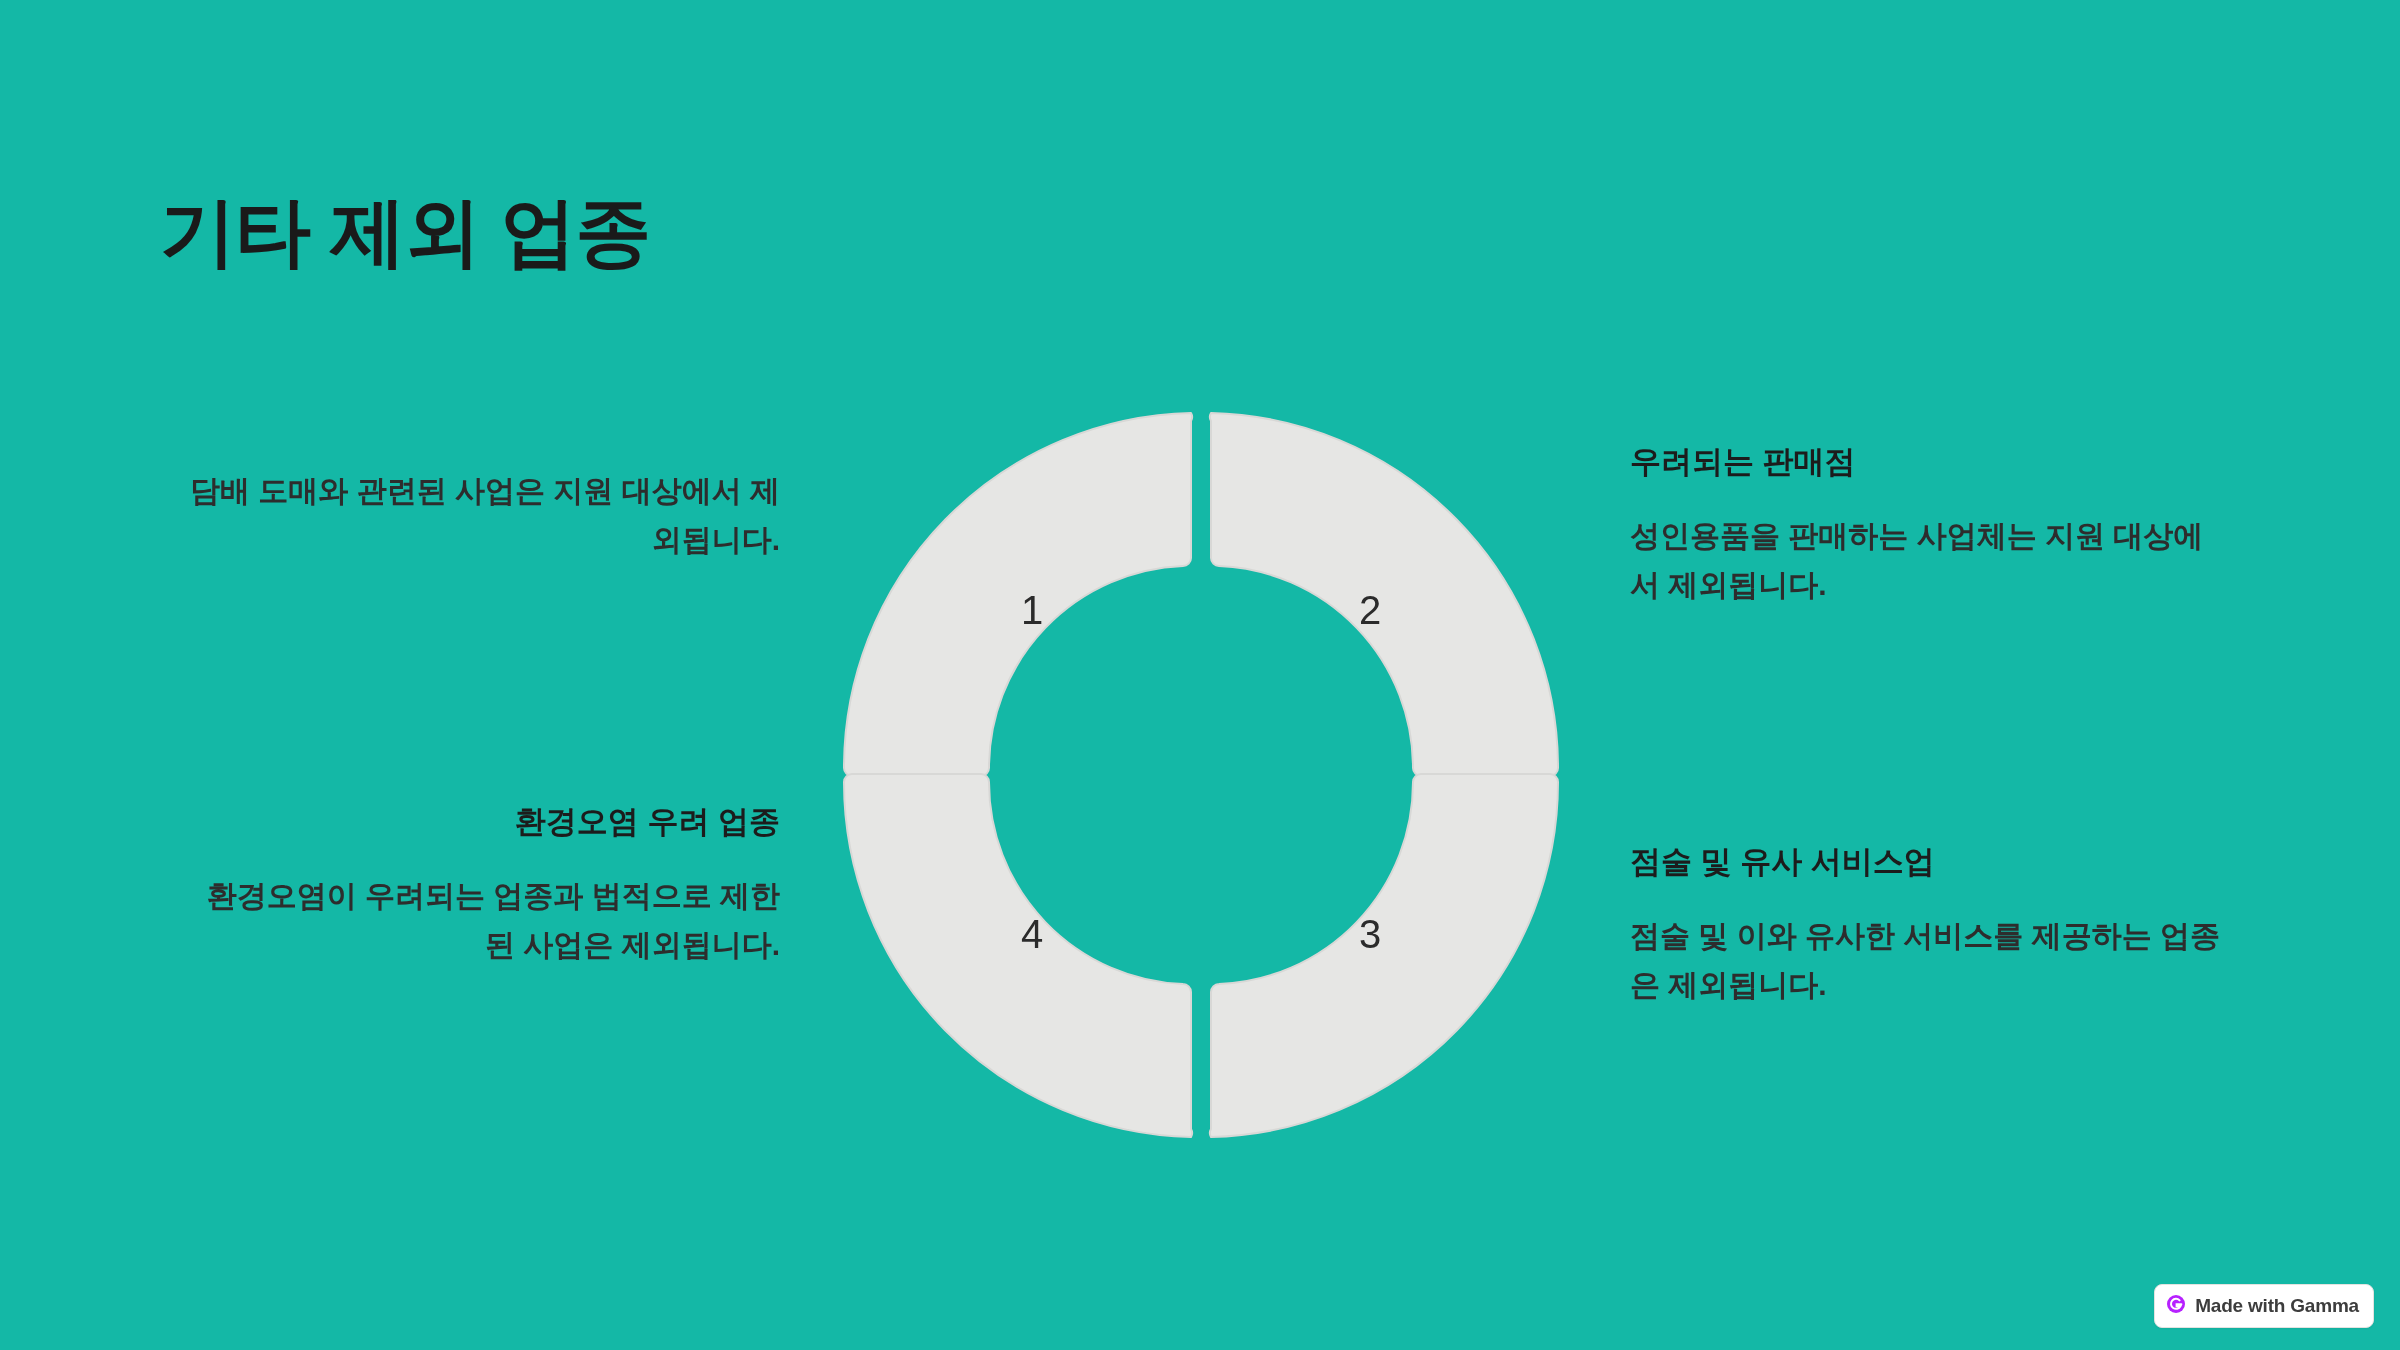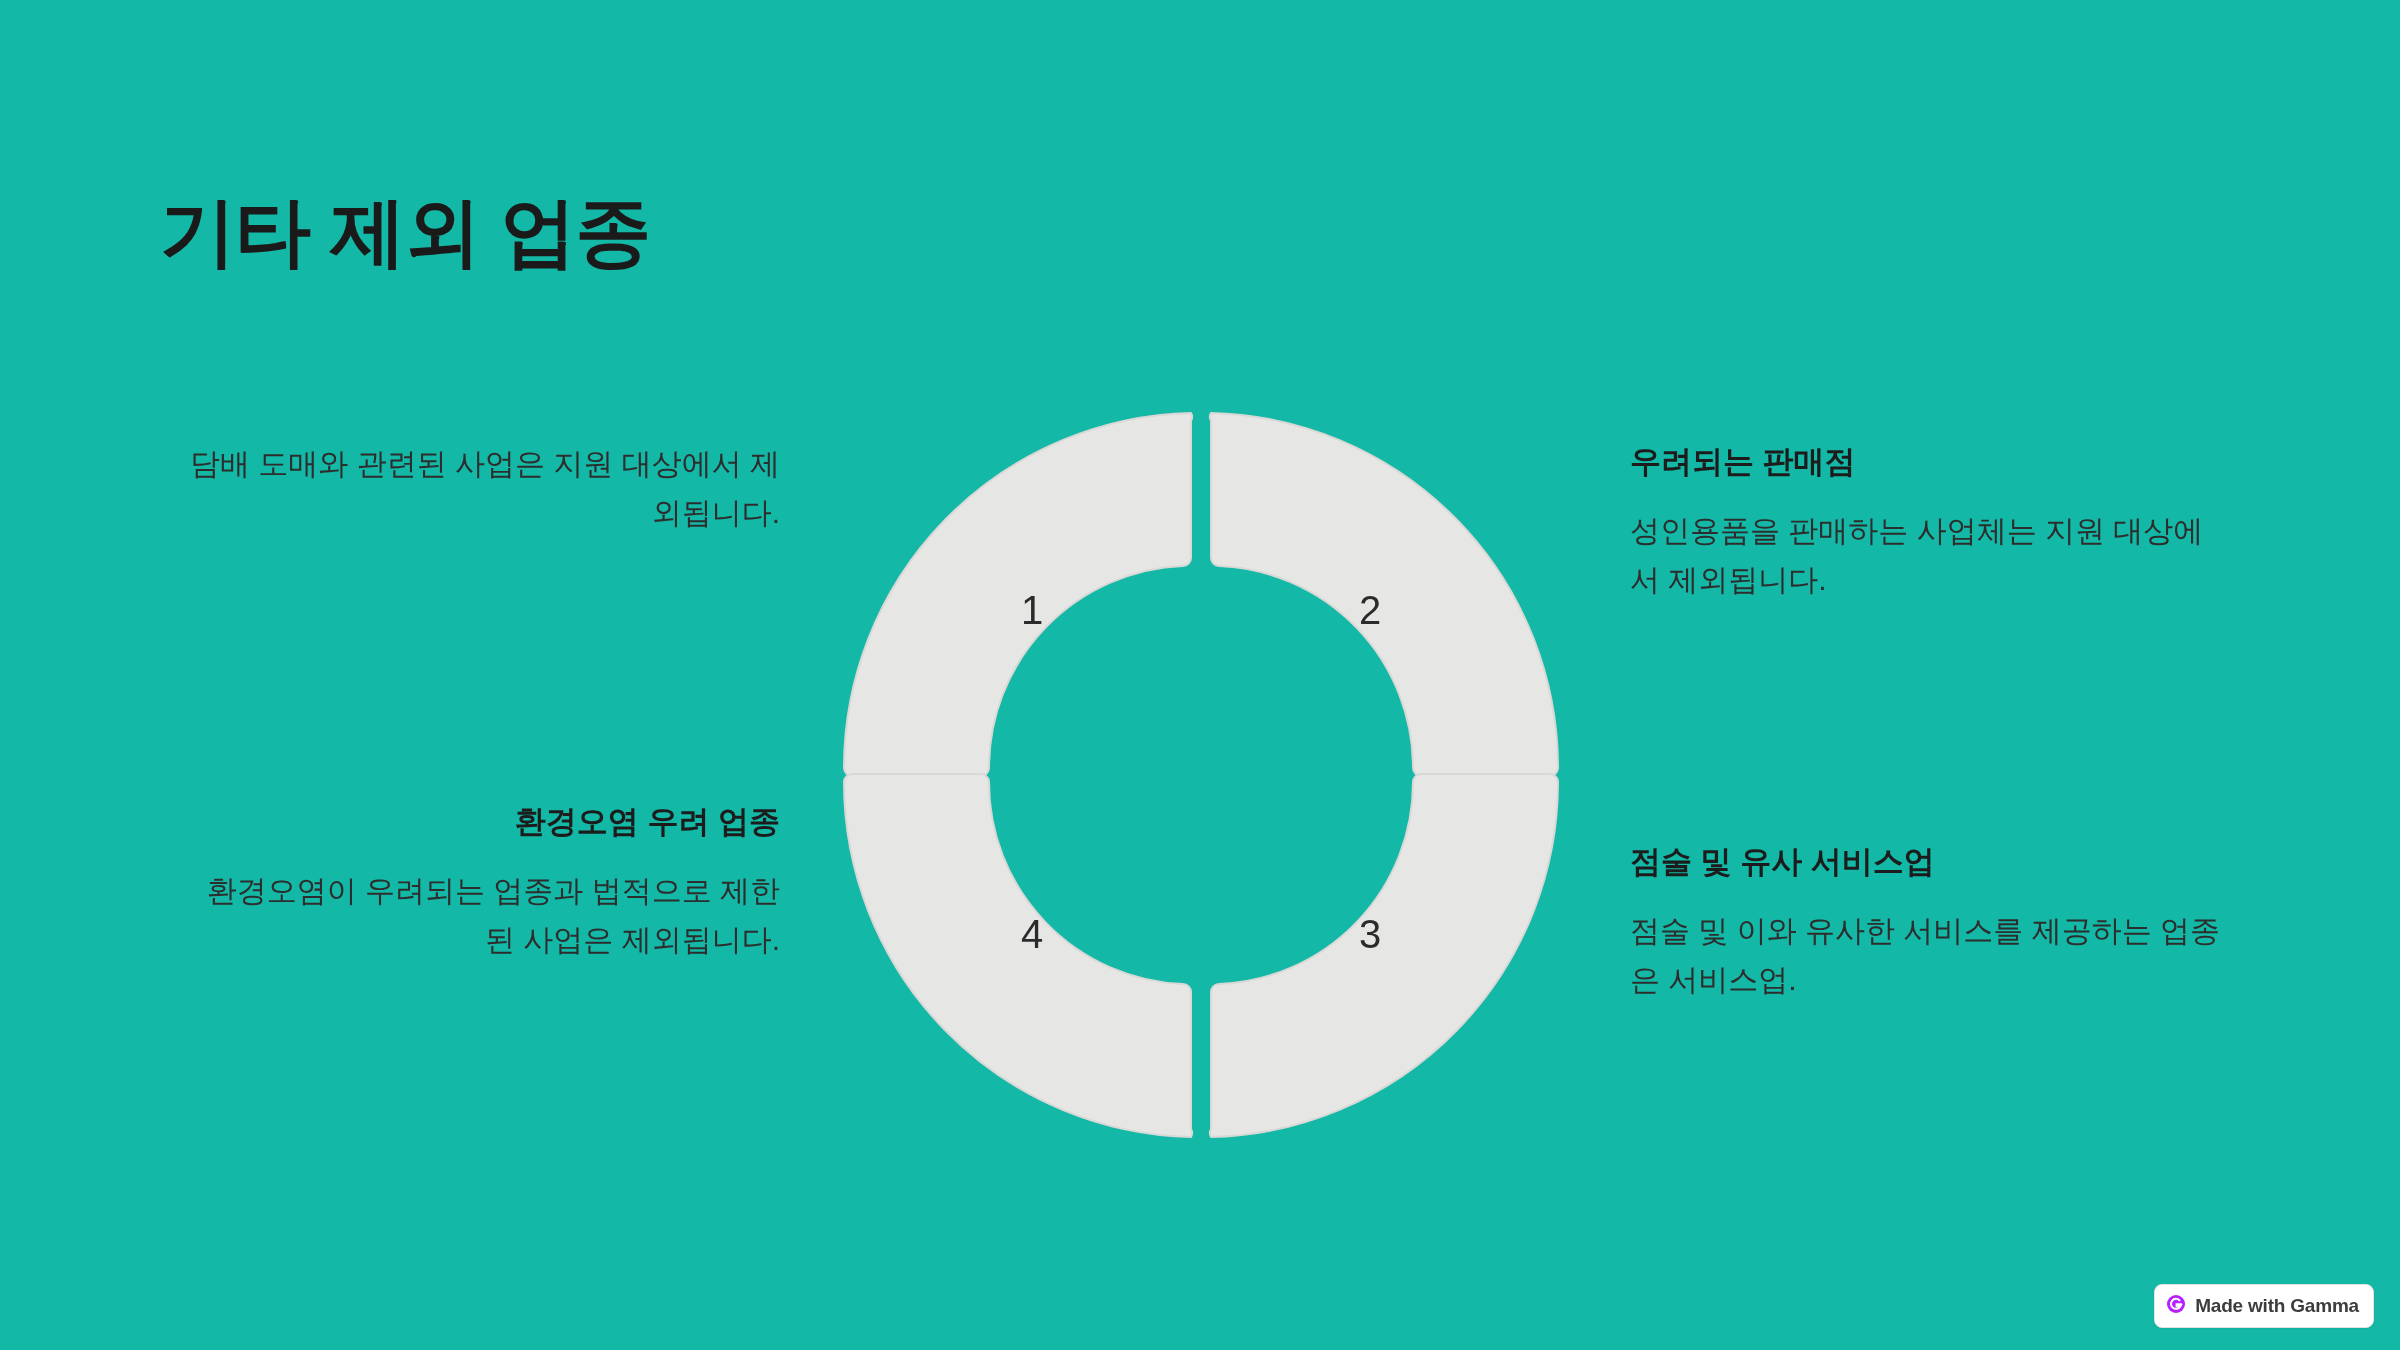--- a/index.html
+++ b/index.html
@@ -65,23 +65,24 @@
   }
   .block .b-title {
     font-size: 31px;
     font-weight: 700;
     color: #1c1c1c;
     line-height: 1.45;
     margin-bottom: 22px;
   }
   .block .b-body {
     font-size: 30px;
-    font-weight: 400;
+    font-weight: 700;
     color: #2d2d2d;
     line-height: 1.62;
+    margin-top: 27px;
   }
 
   .block.left {
     text-align: right;
   }
   .block.right {
     text-align: left;
   }
 
   #block-1 { left: 180px;  top: 440px; }
@@ -181,21 +182,21 @@
     <div class="b-body">환경오염이 우려되는 업종과 법적으로 제한된 사업은 제외됩니다.</div>
   </div>
 
   <div class="block right" id="block-2">
     <div class="b-title">우려되는 판매점</div>
     <div class="b-body">성인용품을 판매하는 사업체는 지원 대상에서 제외됩니다.</div>
   </div>
 
   <div class="block right" id="block-3">
     <div class="b-title">점술 및 유사 서비스업</div>
-    <div class="b-body">점술 및 이와 유사한 서비스를 제공하는 업종은 서비스업.</div>
+    <div class="b-body">점술 및 이와 유사한 서비스를 제공하는 업종은 제외됩니다.</div>
   </div>
 
   <div class="gamma-badge">
     <span>
       <svg width="20" height="20" viewBox="0 0 20 20" xmlns="http://www.w3.org/2000/svg">
         <circle cx="10" cy="10" r="9" fill="#b721ff"></circle>
         <path d="M13.6 6.4 A5 5 0 1 0 14.4 12.2 L10.6 12.2 L10.6 10.2 L15.4 10.2" fill="none" stroke="#ffffff" stroke-width="2" stroke-linecap="round"></path>
       </svg>
     </span>
     <span class="g-label">Made with Gamma</span>

